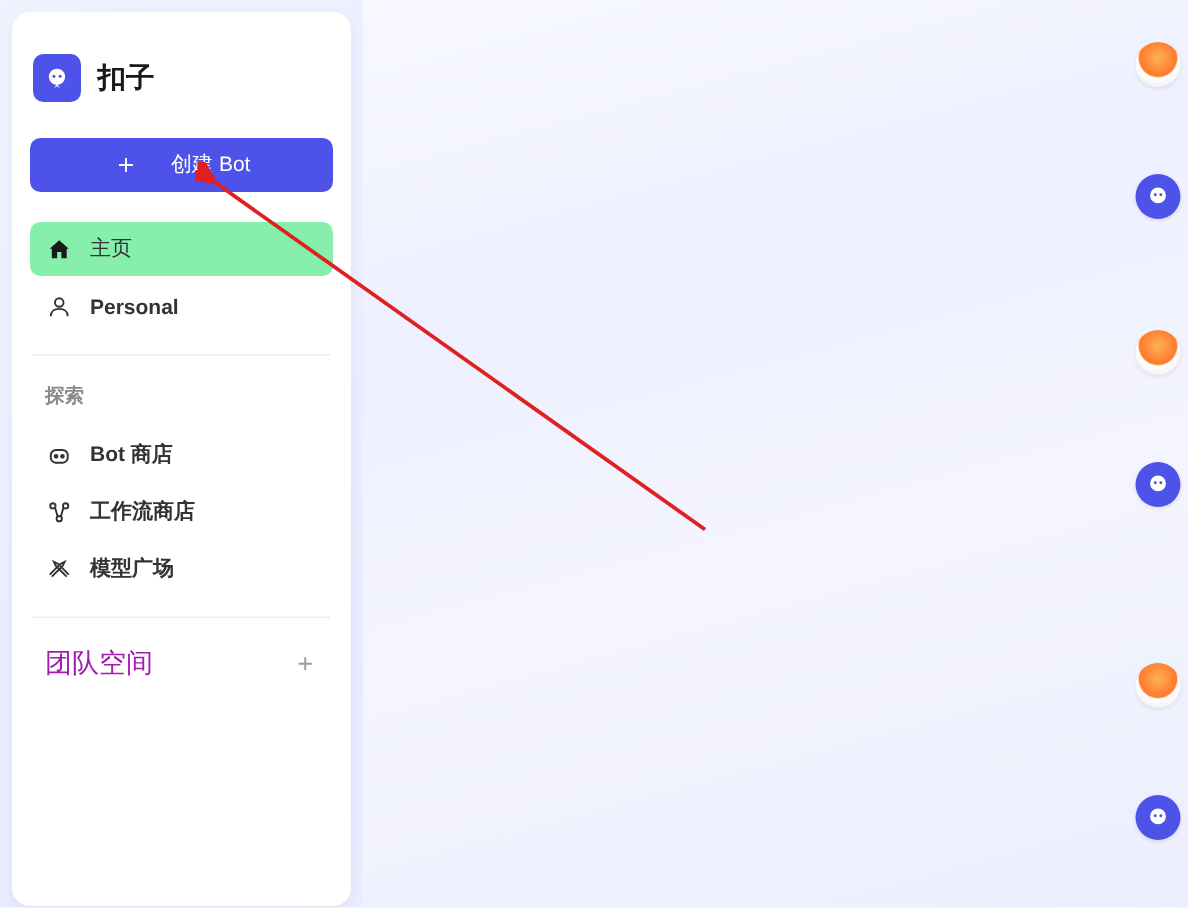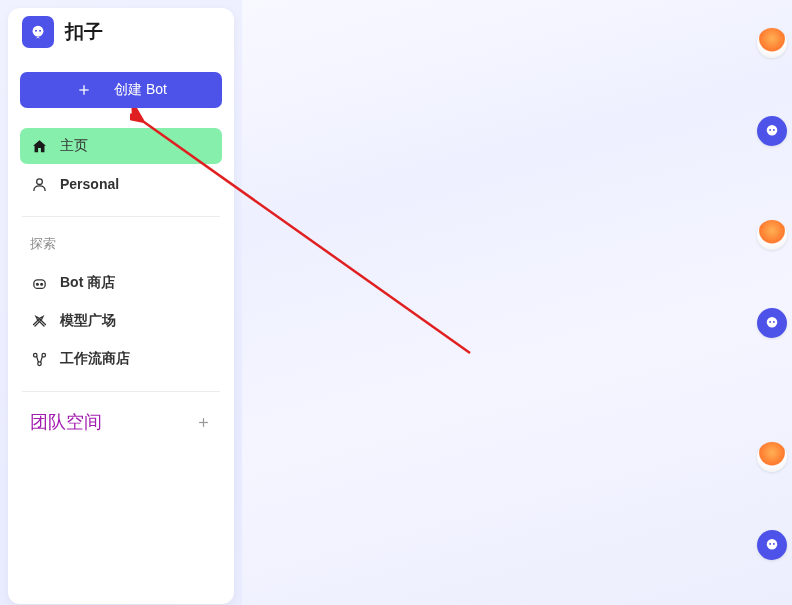--- a/index.html
+++ b/index.html
@@ -12,21 +12,21 @@
       position: relative;
     }
     .sidebar {
       position: absolute;
       left: 8px;
       top: 8px;
       width: 226px;
       height: 596px;
       background: #ffffff;
       border-radius: 12px;
-      padding: 8px 12px;
+      padding: 28px 12px;
       box-shadow: 0 2px 8px rgba(0,0,0,0.05);
     }
     .brand {
       display: flex;
       align-items: center;
       gap: 11px;
       padding-left: 2px;
       margin-bottom: 24px;
     }
     .brand-logo {
@@ -86,20 +86,21 @@
     .divider {
       height: 1px;
       background: #ebebeb;
       margin: 14px 2px;
     }
     .section-label {
       font-size: 13px;
       color: #8a8a8a;
       padding: 4px 10px;
       margin-bottom: 8px;
+      font-weight: bold;
     }
     .team-row {
       display: flex;
       align-items: center;
       justify-content: space-between;
       padding: 4px 10px 4px 10px;
     }
     .team-label {
       font-size: 18px;
       color: #a21caf;
@@ -212,37 +213,37 @@
         <circle cx="15" cy="13" r="1.3" fill="#333"></circle>
       </svg>
     </span>
     <span>Bot 商店</span>
   </div>
 
 
   <div class="nav-item">
     <span class="nav-icon">
       <svg width="17" height="17" viewBox="0 0 24 24" fill="none" stroke="#333" stroke-width="1.8">
-        <path d="M5 19 L15 9 L17 5 L13 7 L3 17"></path>
-        <path d="M19 19 L9 9 L7 5 L11 7 L21 17"></path>
-      </svg>
-    </span>
-    <span>模型广场</span>
-  </div>
-
-  <div class="nav-item">
-    <span class="nav-icon">
-      <svg width="17" height="17" viewBox="0 0 24 24" fill="none" stroke="#333" stroke-width="1.8">
         <circle cx="6" cy="6" r="2.5"></circle>
         <circle cx="18" cy="6" r="2.5"></circle>
         <circle cx="12" cy="18" r="2.5"></circle>
         <path d="M8 7.5 L10.5 16 M16 7.5 L13.5 16"></path>
       </svg>
     </span>
     <span>工作流商店</span>
+  </div>
+
+  <div class="nav-item">
+    <span class="nav-icon">
+      <svg width="17" height="17" viewBox="0 0 24 24" fill="none" stroke="#333" stroke-width="1.8">
+        <path d="M5 19 L15 9 L17 5 L13 7 L3 17"></path>
+        <path d="M19 19 L9 9 L7 5 L11 7 L21 17"></path>
+      </svg>
+    </span>
+    <span>模型广场</span>
   </div>
 
   <div class="divider"></div>
 
   <div class="team-row">
     <span class="team-label">团队空间</span>
     <span class="team-add">
       <svg width="15" height="15" viewBox="0 0 24 24" fill="none" stroke="#9a9a9a" stroke-width="2">
         <line x1="12" y1="5" x2="12" y2="19"></line>
         <line x1="5" y1="12" x2="19" y2="12"></line>

